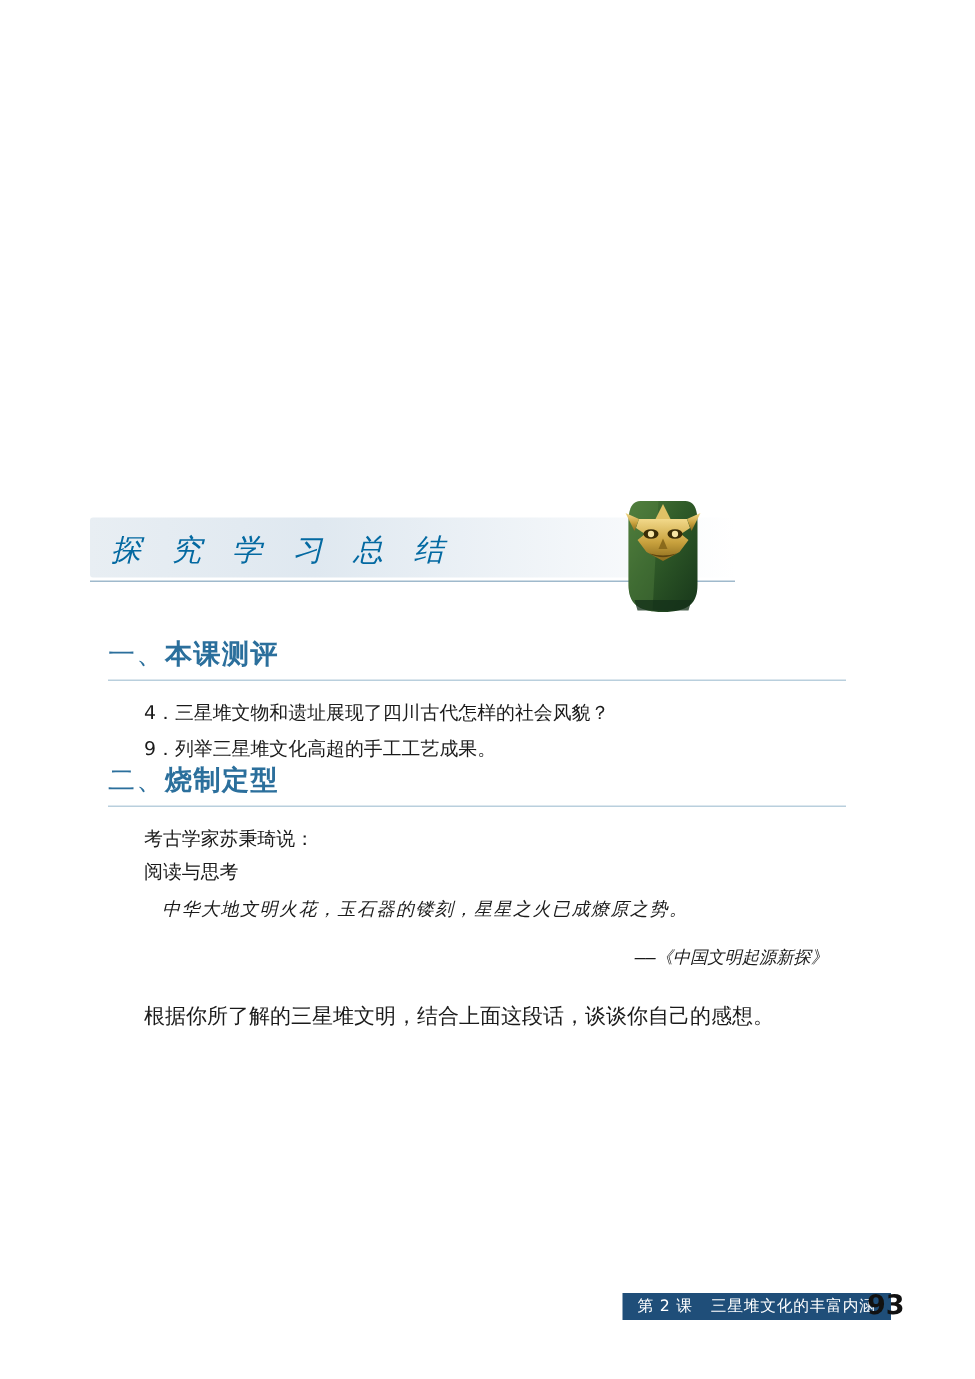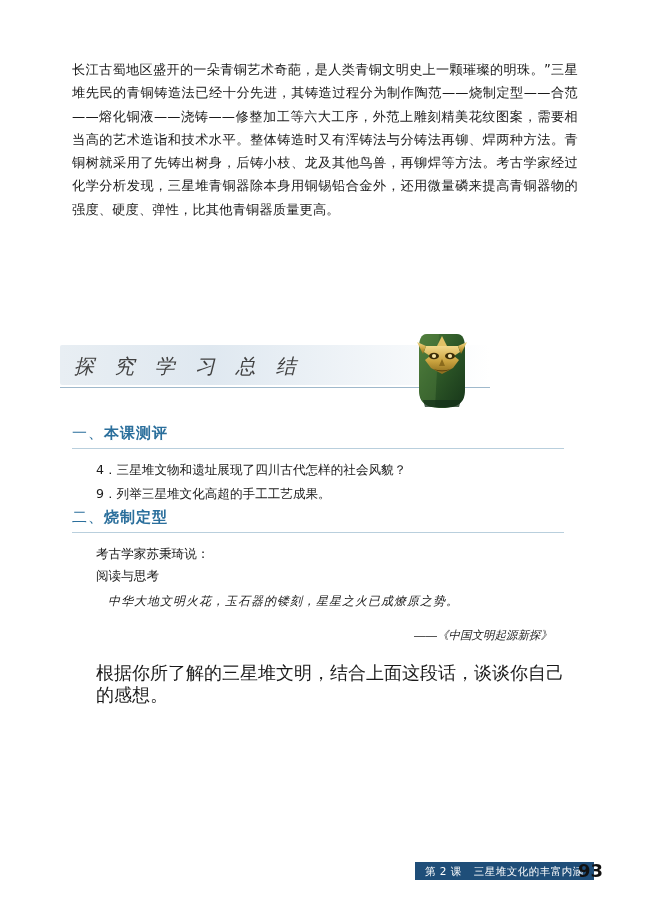--- a/index.html
+++ b/index.html
@@ -61,21 +61,21 @@
     border-radius: 2px;
   }
   .banner-title {
     position: absolute;
     left: 14px;
     top: 18px;
     font-family: "DejaVu Serif", "Liberation Serif", serif;
     font-size: 20px;
     font-style: italic;
     letter-spacing: 7px;
-    color: #404040;
+    color: #0369a1;
     white-space: nowrap;
   }
   .banner-rule {
     position: absolute;
     left: 0;
     top: 52px;
     width: 430px;
     height: 1px;
     background: #9fb9cc;
   }
@@ -89,21 +89,21 @@
     height: 80px;
   }
 
   
   .sec {
     position: absolute;
     left: 72px;
     width: 500px;
   }
   .sec-head {
-    font-size: 15px;
+    font-size: 18px;
     color: #2b6f9c;
     font-weight: bold;
     letter-spacing: 1px;
   }
   .sec-head .sec-num {
     color: #2b6f9c;
     font-weight: normal;
   }
   .sec-rule {
     margin-top: 5px;
@@ -132,28 +132,28 @@
     font-family: "DejaVu Serif", "Liberation Serif", serif;
     font-style: italic;
     font-size: 12px;
     line-height: 21px;
     letter-spacing: 1px;
     color: #1a1a1a;
   }
   .quote-src {
     margin: 12px 20px 0 0;
     text-align: right;
-    font-family: Liberation Sans, sans-serif;
+    font-family: Liberation Mono, monospace;
     font-style: italic;
     font-size: 11.5px;
     color: #1a1a1a;
   }
   .closing {
     margin: 16px 0 0 24px;
-    font-size: 18px;
+    font-size: 14px;
     line-height: 22px;
   }
 
   
   .footer {
     position: absolute;
     left: 0;
     top: 862px;
     width: 650px;
     height: 24px;
@@ -180,21 +180,20 @@
     font-weight: bold;
     color: #111111;
   }
 </style>
 </head>
 <body>
 
 <div class="page">
 
   <div class="body-text">
-    <p class="para p1">长江古蜀地区盛开的一朵青铜艺术奇葩，是人类青铜文明史上一颗璀璨的明珠。”三星堆先民的青铜铸造法已经十分先进，其铸造过程分为制作陶范——烧制定型——合范——熔化铜液——浇铸——修整加工等六大工序，外范上雕刻精美花纹图案，需要相当高的艺术造诣和技术水平。整体铸造时又有浑铸法与分铸法再铆、焊两种方法。青铜树就采用了先铸出树身，后铸小枝、龙及其他鸟兽，再铆焊等方法。考古学家经过化学分析发现，三星堆青铜器除本身用铜锡铅合金外，还用微量磷来提高青铜器物的强度、硬度、弹性，比其他青铜器质量更高。</p>
   </div>
 
   <div class="banner">
     <div class="banner-bg"></div>
     <div class="banner-title">探 究 学 习 总 结</div>
     <div class="banner-rule"></div>
   </div>
 
   <div class="mask-art">
     <svg width="58" height="80" viewBox="0 0 58 80" xmlns="http://www.w3.org/2000/svg">

